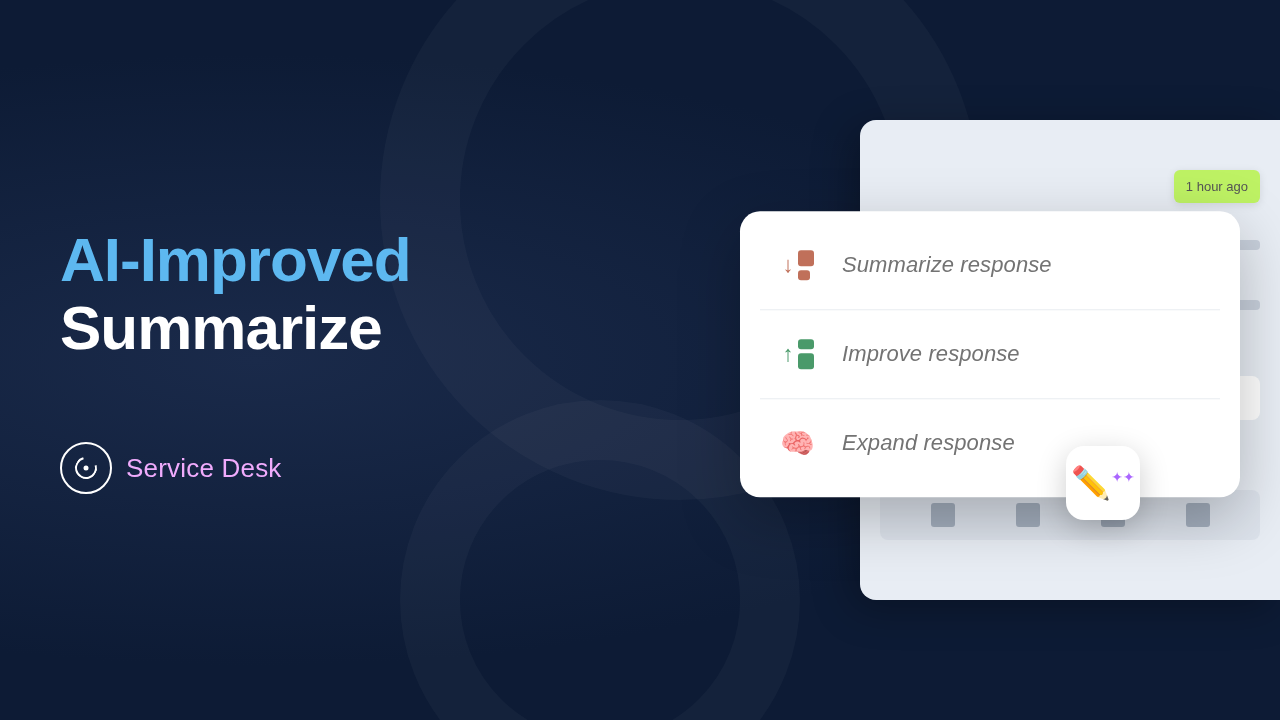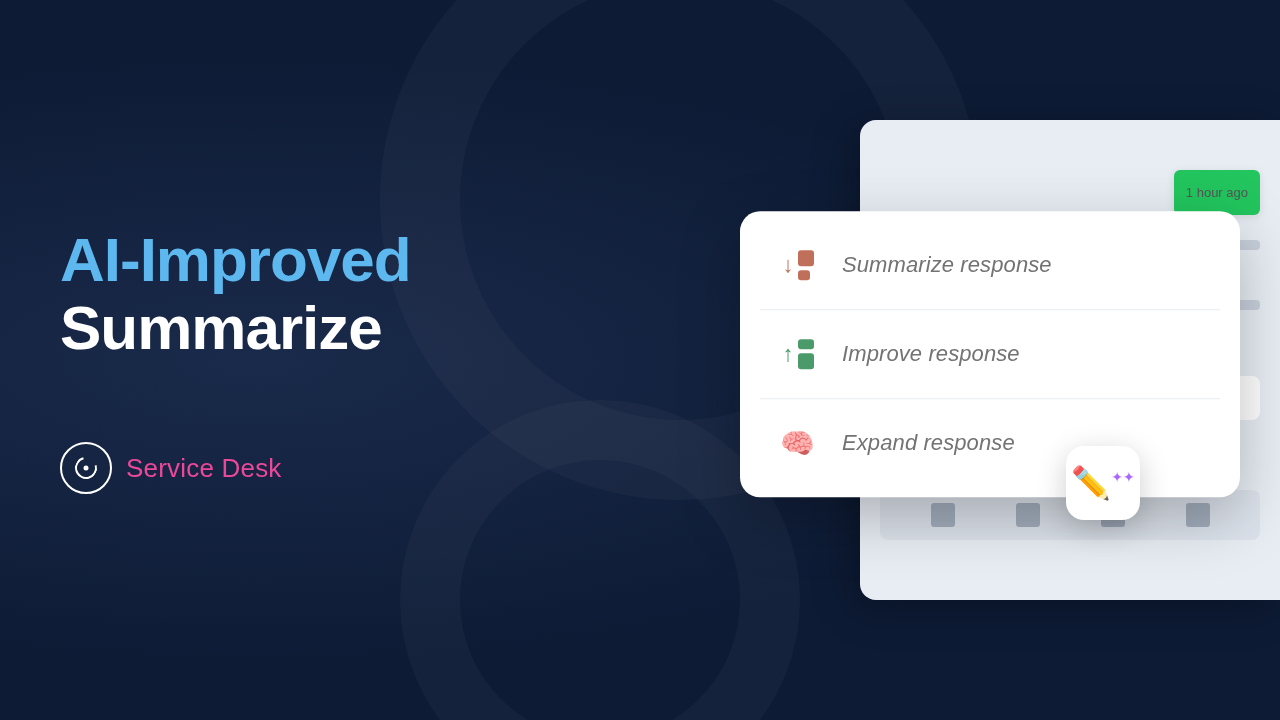--- a/index.html
+++ b/index.html
@@ -117,21 +117,21 @@
       border-radius: 50%;
       position: absolute;
       top: 50%;
       left: 50%;
       transform: translate(-50%, -50%);
     }
 
     .brand-name {
       font-size: 26px;
       font-weight: 500;
-      color: #ec4899;
+      color: #f0abfc;
       letter-spacing: 0.2px;
     }
 
     
     .right-panel {
       position: absolute;
       right: 0;
       top: 0;
       bottom: 0;
       width: 680px;
@@ -152,23 +152,23 @@
       border-radius: 16px 0 0 16px;
       overflow: hidden;
       box-shadow: -8px 8px 40px rgba(0,0,0,0.3);
     }
 
     
     .timestamp-badge {
       position: absolute;
       top: 50px;
       right: 20px;
-      background: #22c55e;
+      background: #bef264;
       border-radius: 6px;
-      padding: 15px 12px;
+      padding: 9px 12px;
       font-size: 13px;
       color: #555;
       box-shadow: 0 2px 8px rgba(0,0,0,0.1);
     }
 
     
     .bg-ui-lines {
       position: absolute;
       top: 120px;
       left: 20px;

